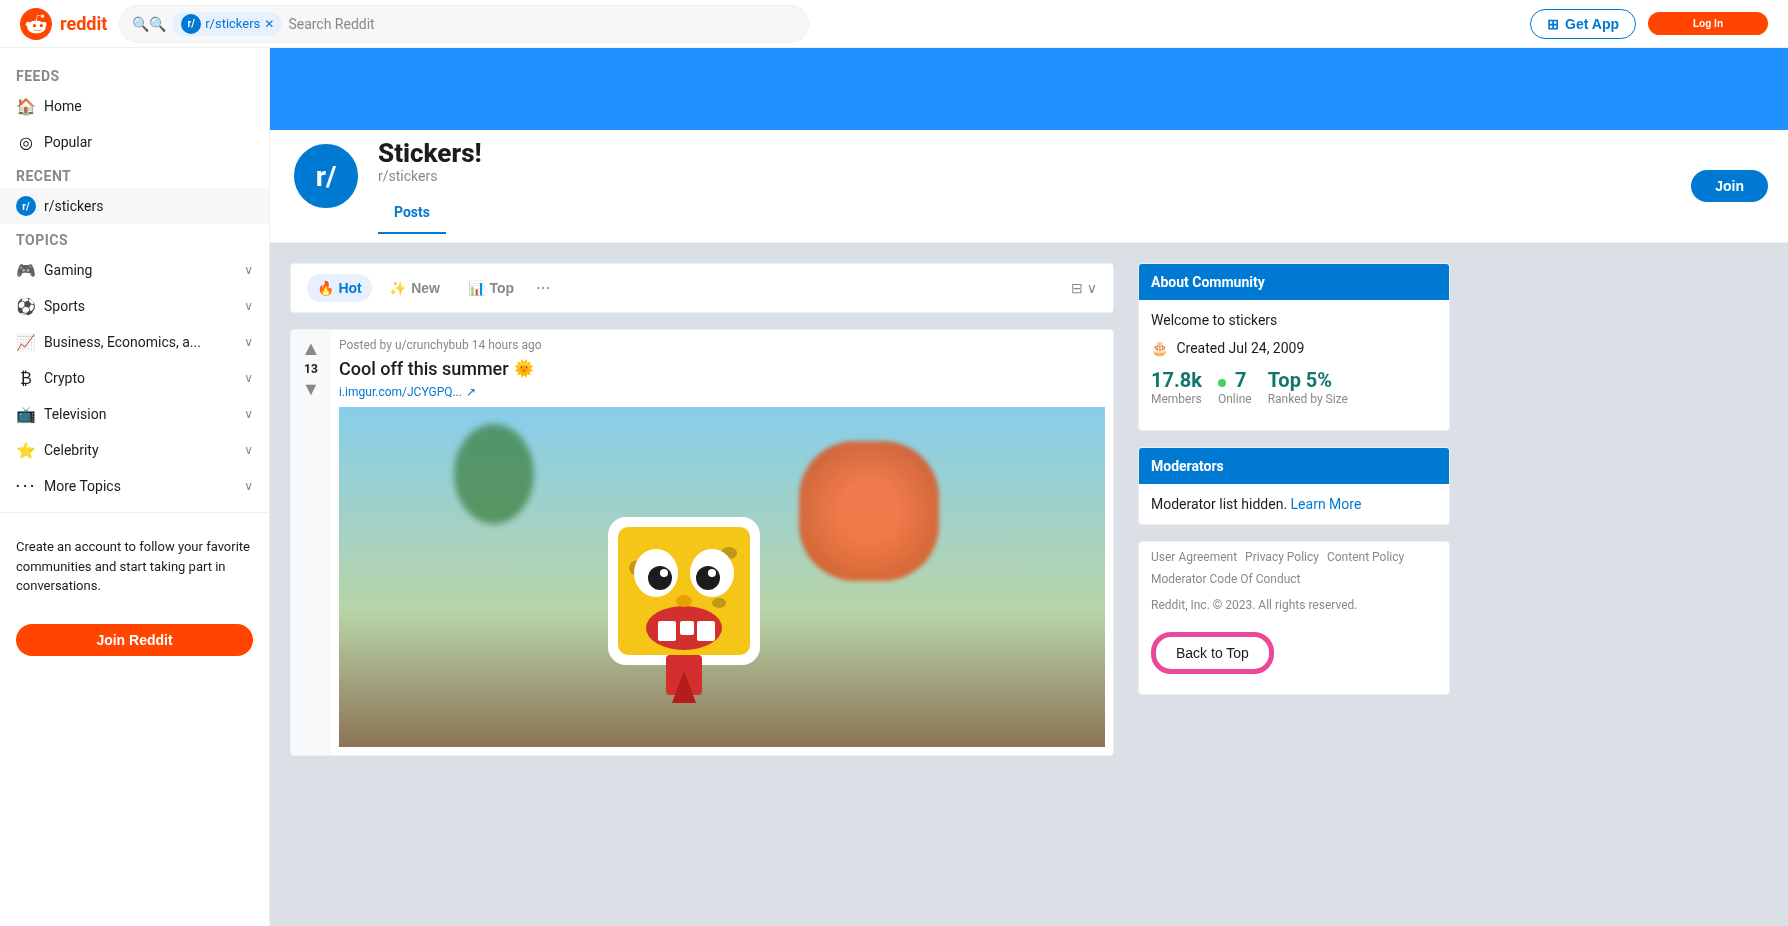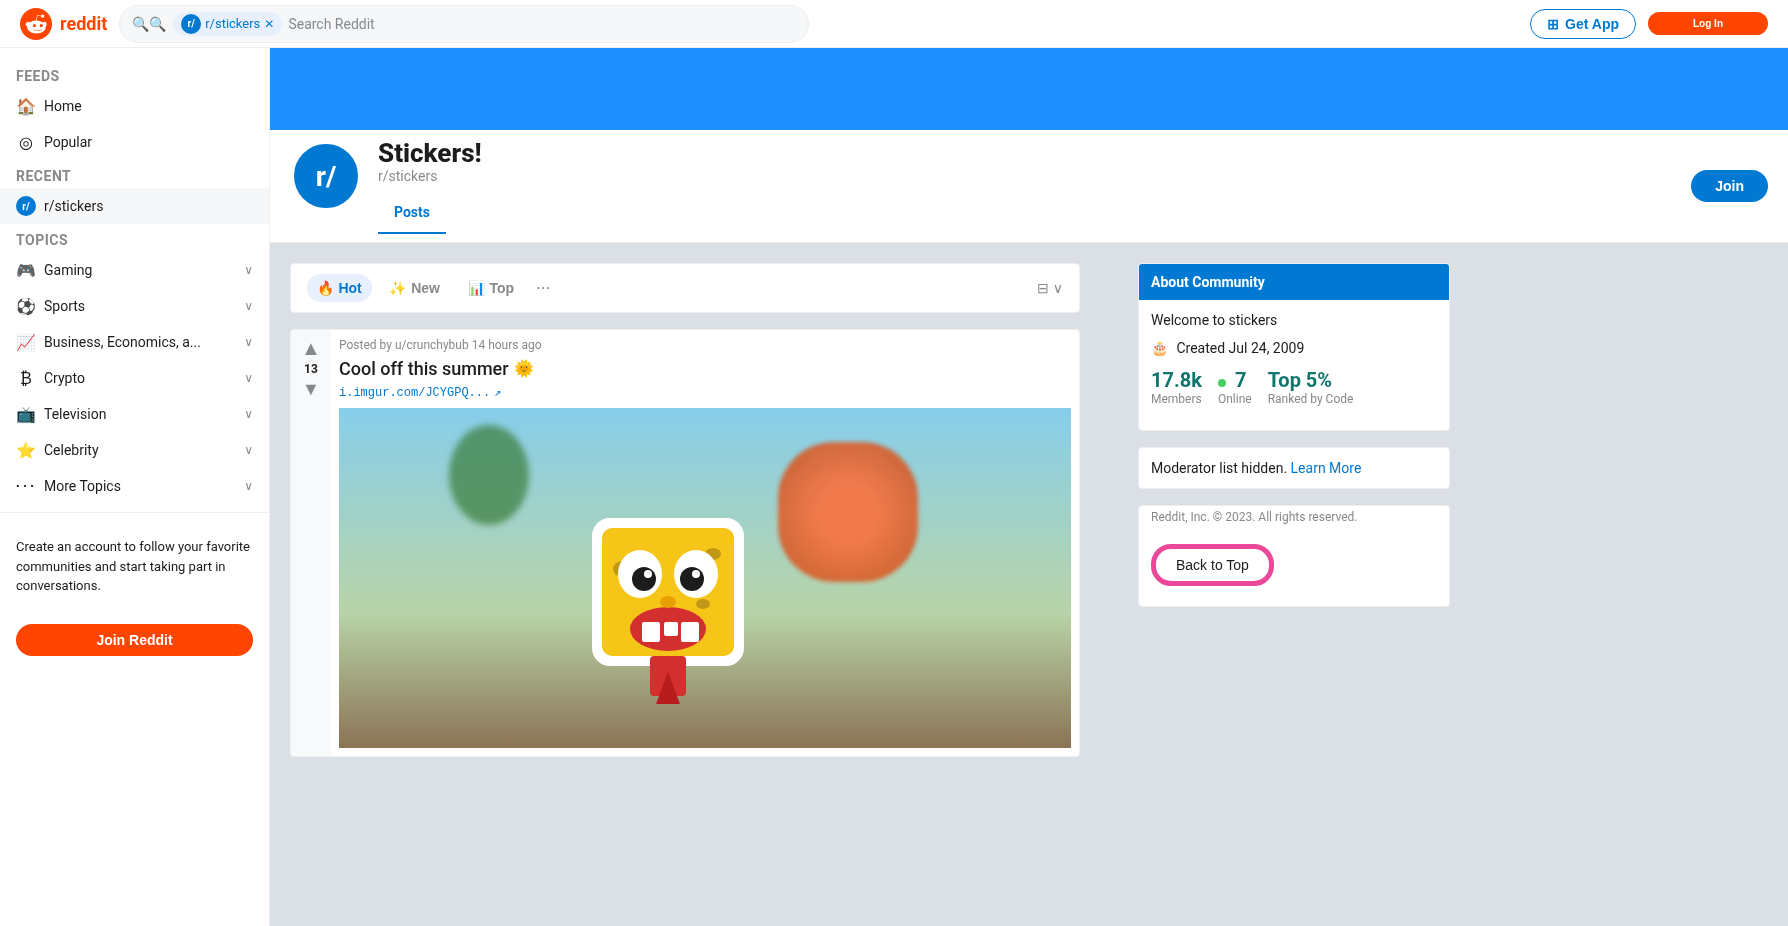--- a/index.html
+++ b/index.html
@@ -125,36 +125,36 @@
     .post-card-inner { display: flex; }
     .vote-col {
       width: 40px; background: #f8f9fa; display: flex; flex-direction: column;
       align-items: center; padding: 8px 4px; gap: 4px;
     }
     .vote-btn { cursor: pointer; color: #878a8c; font-size: 18px; line-height: 1; }
     .vote-count { font-size: 12px; font-weight: 700; color: #1c1c1c; }
     .post-content { flex: 1; padding: 8px; }
     .post-meta { font-size: 12px; color: #878a8c; margin-bottom: 6px; }
     .post-title { font-size: 18px; font-weight: 500; color: #1c1c1c; margin-bottom: 6px; display: flex; align-items: center; gap: 6px; }
-    .post-link { font-size: 12px; color: #0079d3; display: flex; align-items: center; gap: 4px; margin-bottom: 8px; font-family: Liberation Mono, monospace; }
+    .post-link { font-size: 12px; color: #0079d3; display: flex; align-items: center; gap: 4px; margin-bottom: 8px; }
 
     
     .sticker-img {
       width: 100%; height: 340px;
       background: linear-gradient(135deg, #87ceeb 0%, #c8a97e 100%);
       display: flex; align-items: center; justify-content: center;
       position: relative; overflow: hidden;
     }
     .sticker-scene {
       position: relative; width: 100%; height: 100%;
       background: linear-gradient(to bottom, #87ceeb 0%, #b8d4a8 60%, #8b7355 100%);
     }
 
     
-    .right-sidebar { width: 312px; flex-shrink: 0; margin-left: 34px; }
+    .right-sidebar { width: 312px; flex-shrink: 0; }
     .about-card { background: #fff; border-radius: 4px; border: 1px solid #edeff1; overflow: hidden; margin-bottom: 16px; }
     .about-card-header { background: #0079d3; color: #fff; padding: 10px 12px; font-weight: 700; font-size: 14px; }
     .about-card-body { padding: 12px; }
     .about-welcome { font-size: 14px; color: #1c1c1c; margin-bottom: 12px; }
     .about-created { display: flex; align-items: center; gap: 8px; font-size: 14px; color: #1c1c1c; margin-bottom: 12px; }
     .about-stats { display: flex; gap: 16px; margin-bottom: 12px; }
     .about-stat { }
     .about-stat-value { font-size: 20px; font-weight: 700; color: #0f766e; }
     .about-stat-label { font-size: 12px; color: #878a8c; }
     .online-dot { display: inline-block; width: 8px; height: 8px; background: #46d160; border-radius: 50%; margin-right: 4px; }
@@ -401,31 +401,38 @@
             </div>
             <div class="about-stat">
               <div class="about-stat-value">
                 <span class="online-dot"></span>
                 <span>7</span>
               </div>
               <div class="about-stat-label">Online</div>
             </div>
             <div class="about-stat">
               <div class="about-stat-value">Top 5%</div>
-              <div class="about-stat-label">Ranked by Code</div>
+              <div class="about-stat-label">Ranked by Size</div>
             </div>
           </div>
         </div>
       </div>
 
       <div class="mod-card">
+        <div class="mod-card-header">Moderators</div>
         <div class="mod-card-body">Moderator list hidden. <a style="color:#0079d3;text-decoration:none;cursor:pointer;">Learn More</a></div>
       </div>
 
       <div class="about-card">
+        <div class="footer-links">
+    <a style="color:#878a8c;text-decoration:none;cursor:pointer;">User Agreement</a>
+    <a style="color:#878a8c;text-decoration:none;cursor:pointer;">Privacy Policy</a>
+    <a style="color:#878a8c;text-decoration:none;cursor:pointer;">Content Policy</a>
+    <a style="color:#878a8c;text-decoration:none;cursor:pointer;">Moderator Code Of Conduct</a>
+  </div>
         <div class="footer-copyright">Reddit, Inc. © 2023. All rights reserved.</div>
         <div style="padding:0 12px 12px;">
           <button class="back-to-top">Back to Top</button>
         </div>
       </div>
 
     </div>
   </div>
 </div>
 

